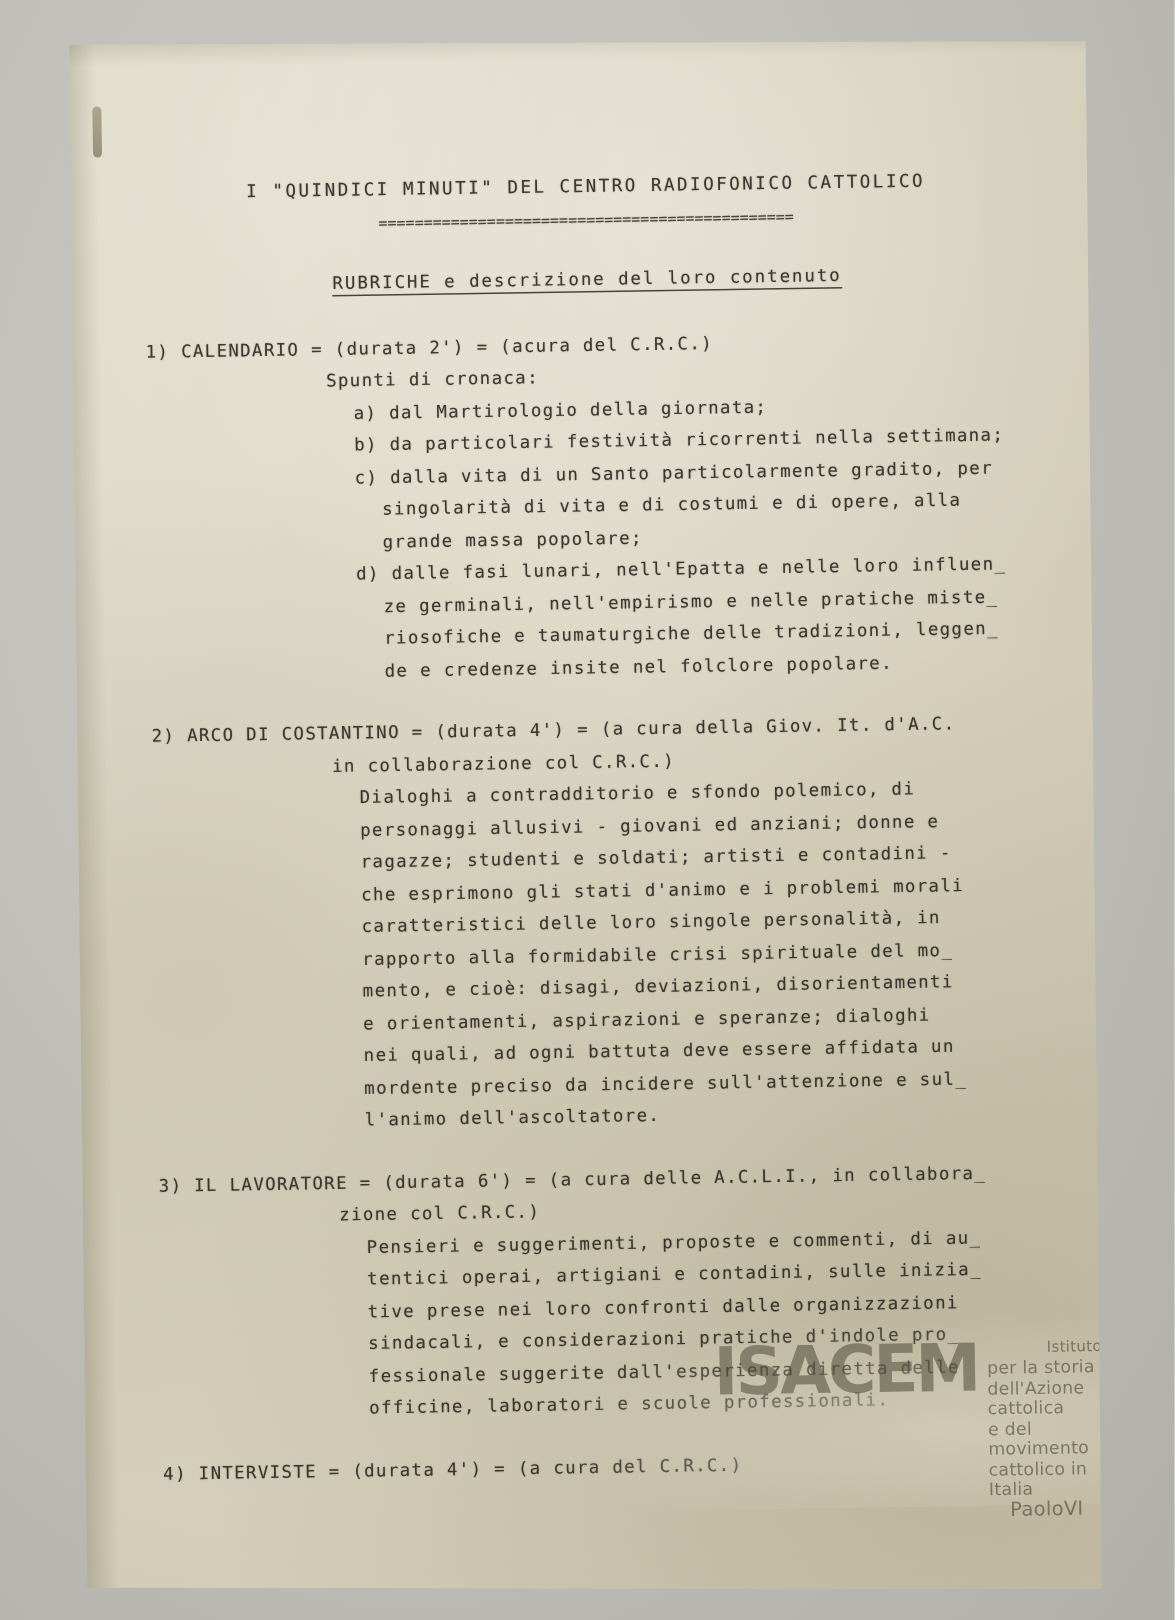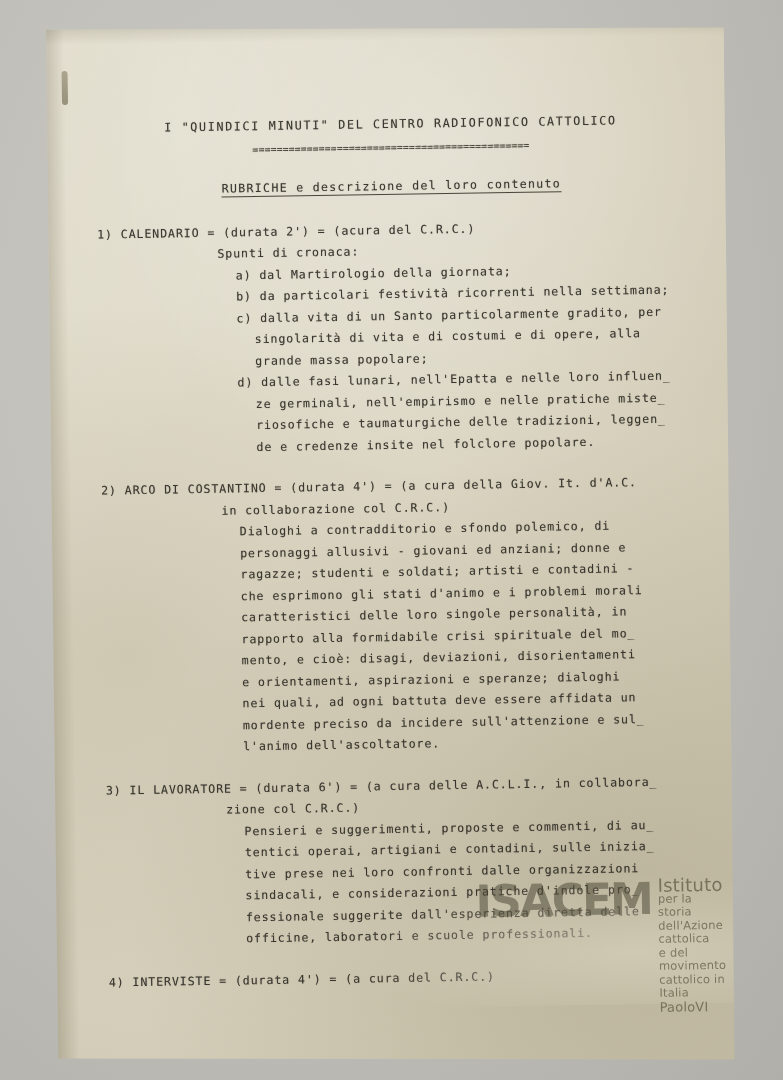--- a/index.html
+++ b/index.html
@@ -143,22 +143,22 @@
     white-space: pre;
     margin-right: 6px;
     opacity: .85;
   }
   .wm-text {
     font-size: 11.5px;
     line-height: 13.5px;
     color: #4b4835;
     letter-spacing: 0.2px;
   }
-  .wm-text .big { font-size: 18px; }
-  .wm-text .last { font-size: 13px; }
+  .wm-text .big { font-size: 10px; margin-left: 40px; }
+  .wm-text .last { font-size: 13px; text-align: center; }
 </style>
 </head>
 <body>
 
 <div class="scan">
   <div class="paper">
     <div class="shadowfold"></div>
     <div class="shadowtop"></div>
     <div class="grain"></div>
     <div class="punch"></div>

